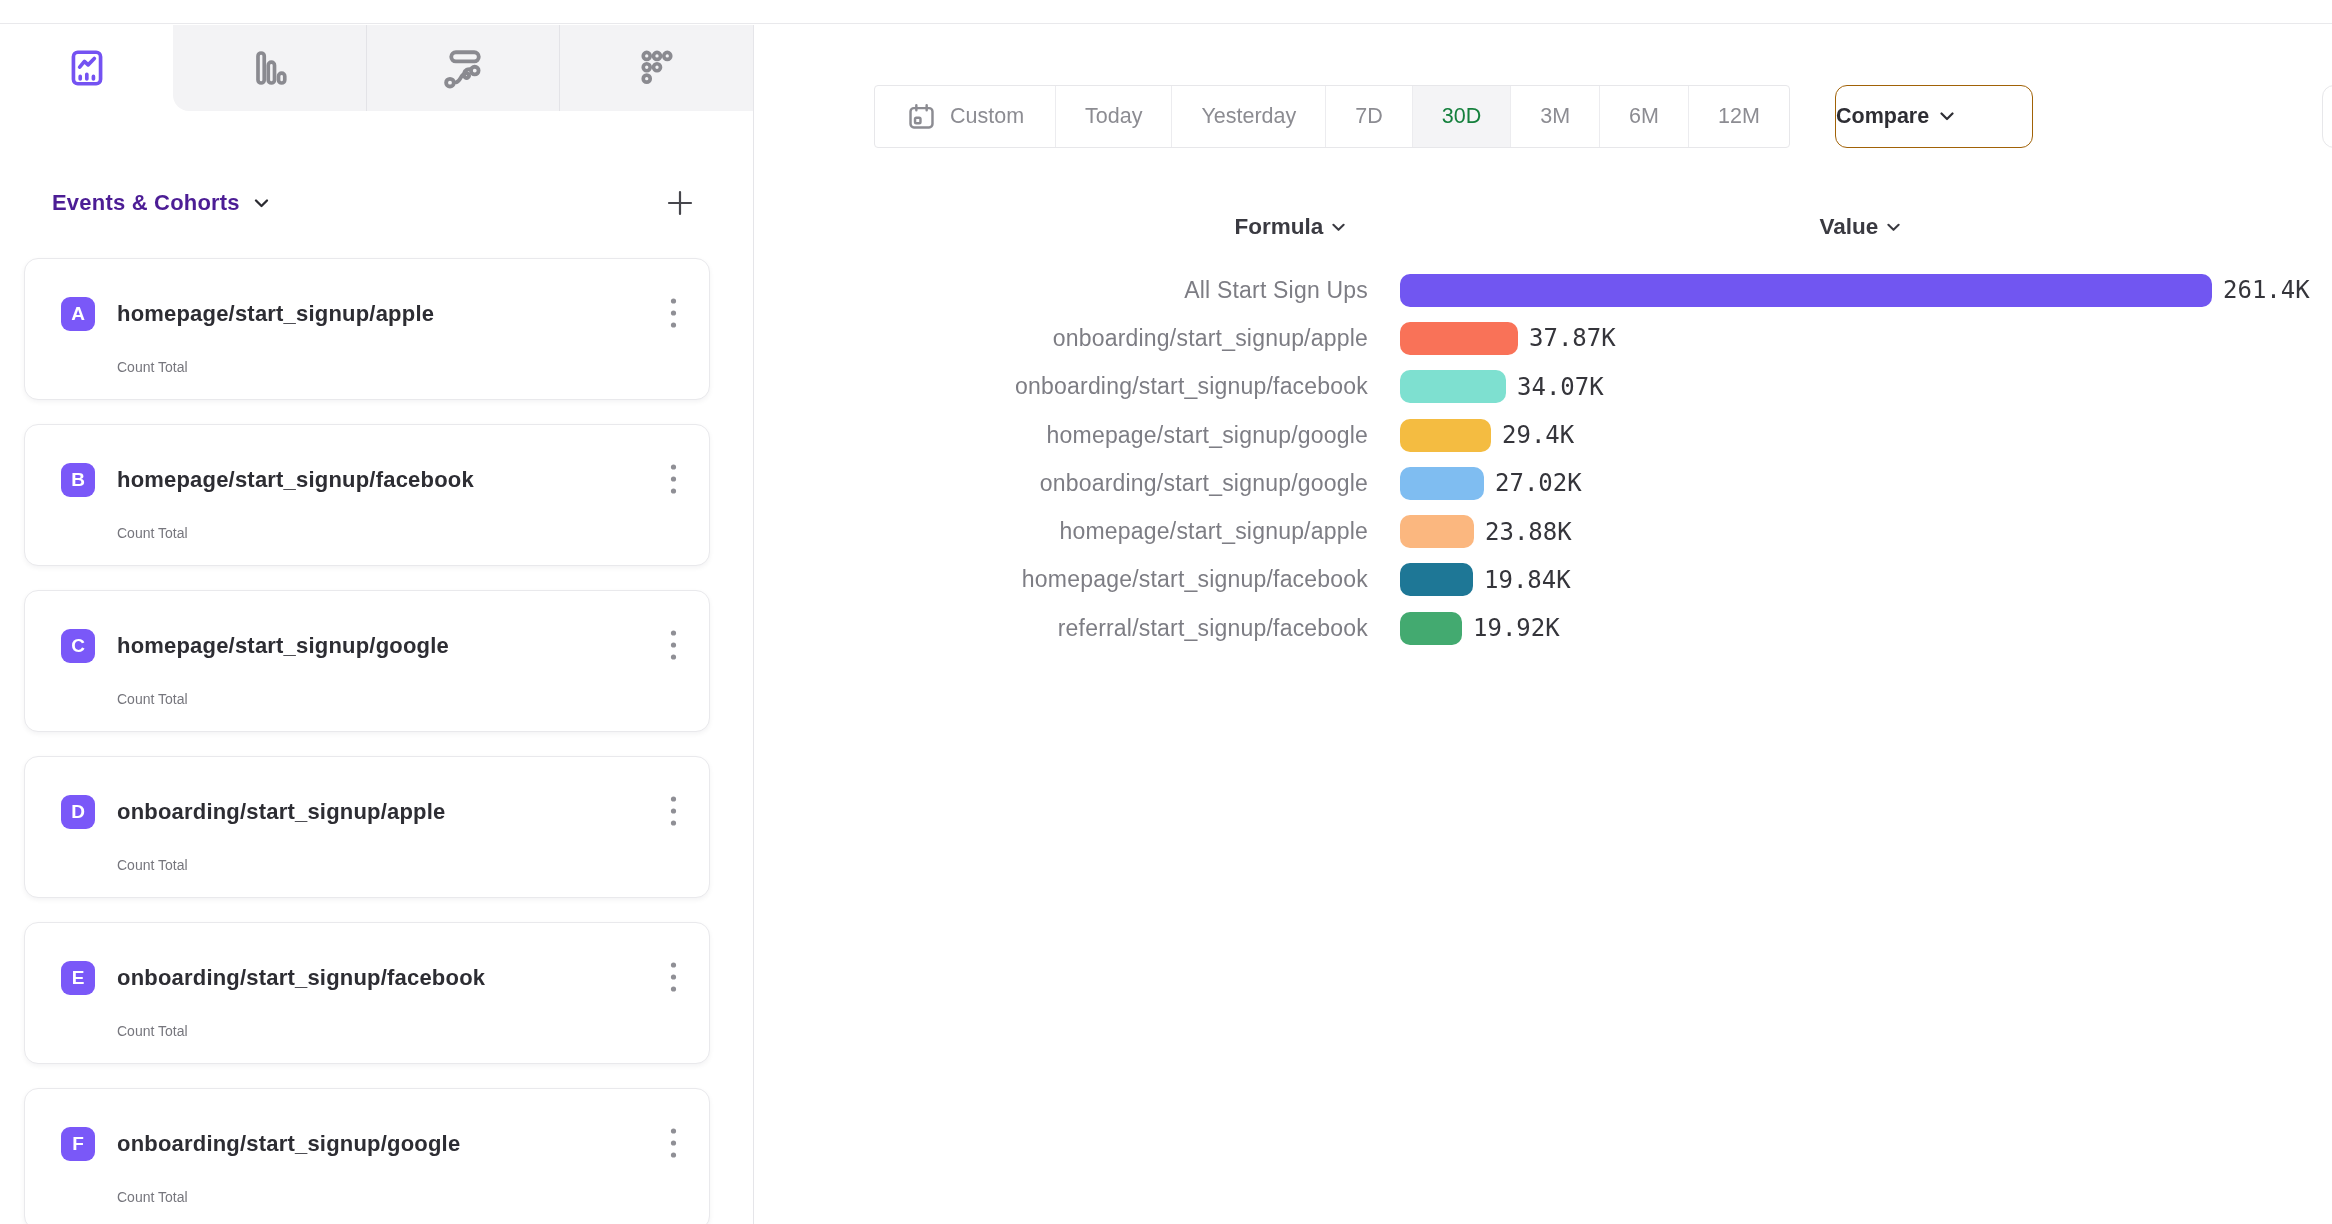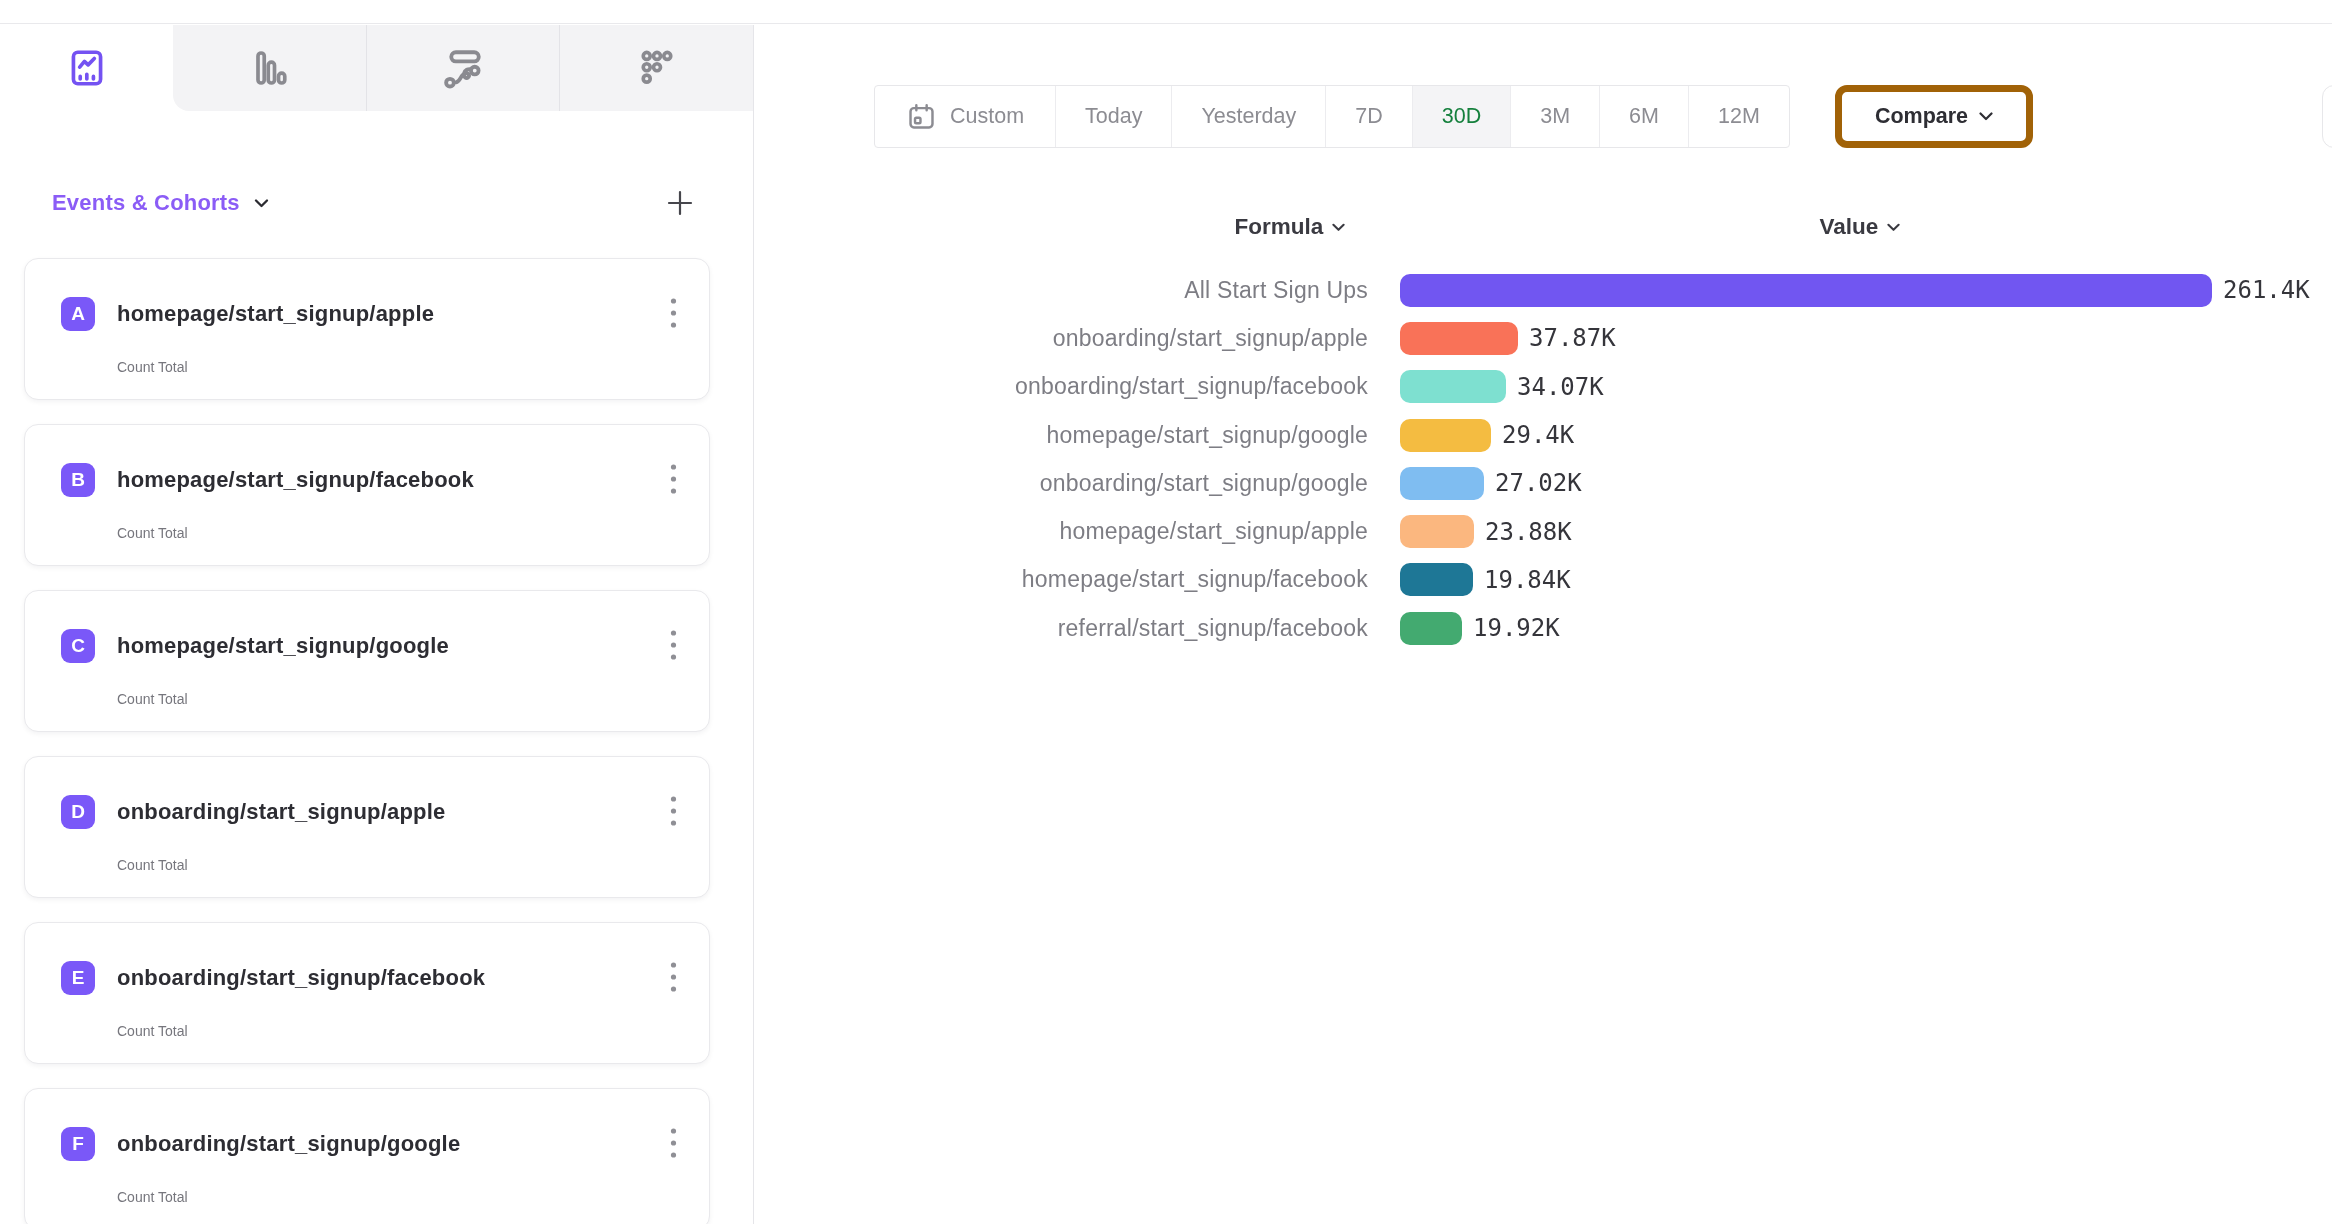--- a/index.html
+++ b/index.html
@@ -16,21 +16,21 @@
              background:#fff; border-right:1px solid #e5e5e9; }
   .tabstrip { display:flex; height:86px; }
   .tab { display:flex; align-items:center; justify-content:center; cursor:pointer; }
   .tab.active { width:173px; background:#fff; }
   .tabs-rest { flex:1; display:flex; background:#f3f3f5; border-radius:0 0 0 16px; }
   .tabs-rest .tab { flex:1; }
   .tabs-rest .tab + .tab { border-left:1px solid #e3e3e7; }
   .sidebar-head { position:absolute; left:52px; right:56px; top:158px; height:40px;
                   display:flex; align-items:center; justify-content:space-between; }
   .events-title { display:flex; align-items:center; gap:14px; cursor:pointer; }
-  .events-title h1 { font-size:22px; font-weight:700; color:#8b5cf6; letter-spacing:.2px; }
+  .events-title h1 { font-size:22px; font-weight:700; color:#4c1d95; letter-spacing:.2px; }
   .plus-btn { width:34px; height:34px; display:flex; align-items:center; justify-content:center; cursor:pointer; }
   .cards { position:absolute; left:24px; top:233px; width:686px;
            display:flex; flex-direction:column; gap:24px; }
   .card { position:relative; height:142px; background:#fff; border:1px solid #e9e9ec;
           border-radius:14px; box-shadow:0 2px 5px rgba(25,25,35,.05); cursor:pointer; }
   .badge { position:absolute; left:36px; top:38px; width:34px; height:34px; border-radius:9px;
            background:#7a58f8; color:#fff; font-size:19px; font-weight:700;
            display:flex; align-items:center; justify-content:center; }
   .card-title { position:absolute; left:92px; top:42px; font-size:22px; font-weight:600;
                 color:#2d2d33; letter-spacing:.2px; white-space:nowrap; }
@@ -40,22 +40,22 @@
   
   .dategroup { position:absolute; left:874px; top:85px; height:63px; display:flex;
                background:#fff; border:1px solid #e7e7ea; border-radius:4px; }
   .range-btn { display:flex; align-items:center; gap:13px; padding:0 29px; font-size:21.5px;
                color:#8c8c92; cursor:pointer; white-space:nowrap; }
   .range-btn:first-child { padding:0 31px; border-radius:11px 0 0 11px; }
   .range-btn:last-child { border-radius:0 11px 11px 0; }
   .range-btn + .range-btn { border-left:1px solid #ececef; }
   .range-btn.selected { background:#f4f4f6; color:#15803d; font-weight:400; }
   .compare-btn { position:absolute; left:1835px; top:85px; width:198px; height:63px;
-                 background:#fff; border:7px solid #a16207; border-radius:12px;
-                 display:flex; align-items:center; justify-content:center; gap:11px;
+                 background:#fff; border:1px solid #a16207; border-radius:12px;
+                 display:flex; align-items:center; justify-content:flex-start; gap:11px;
                  font-size:21.5px; font-weight:600; color:#2e2e34; cursor:pointer; }
   .edge-btn { position:absolute; left:2322px; top:85px; width:60px; height:63px;
               background:#fff; border:1px solid #e7e7ea; border-radius:12px; }
   
   .col-head { position:absolute; top:214px; display:flex; align-items:center;
               justify-content:center; gap:9px; font-size:22.5px; font-weight:600;
               color:#3a3a41; cursor:pointer; }
   .col-head.formula { left:1205px; width:170px; }
   .col-head.value { left:1780px; width:160px; }
   

